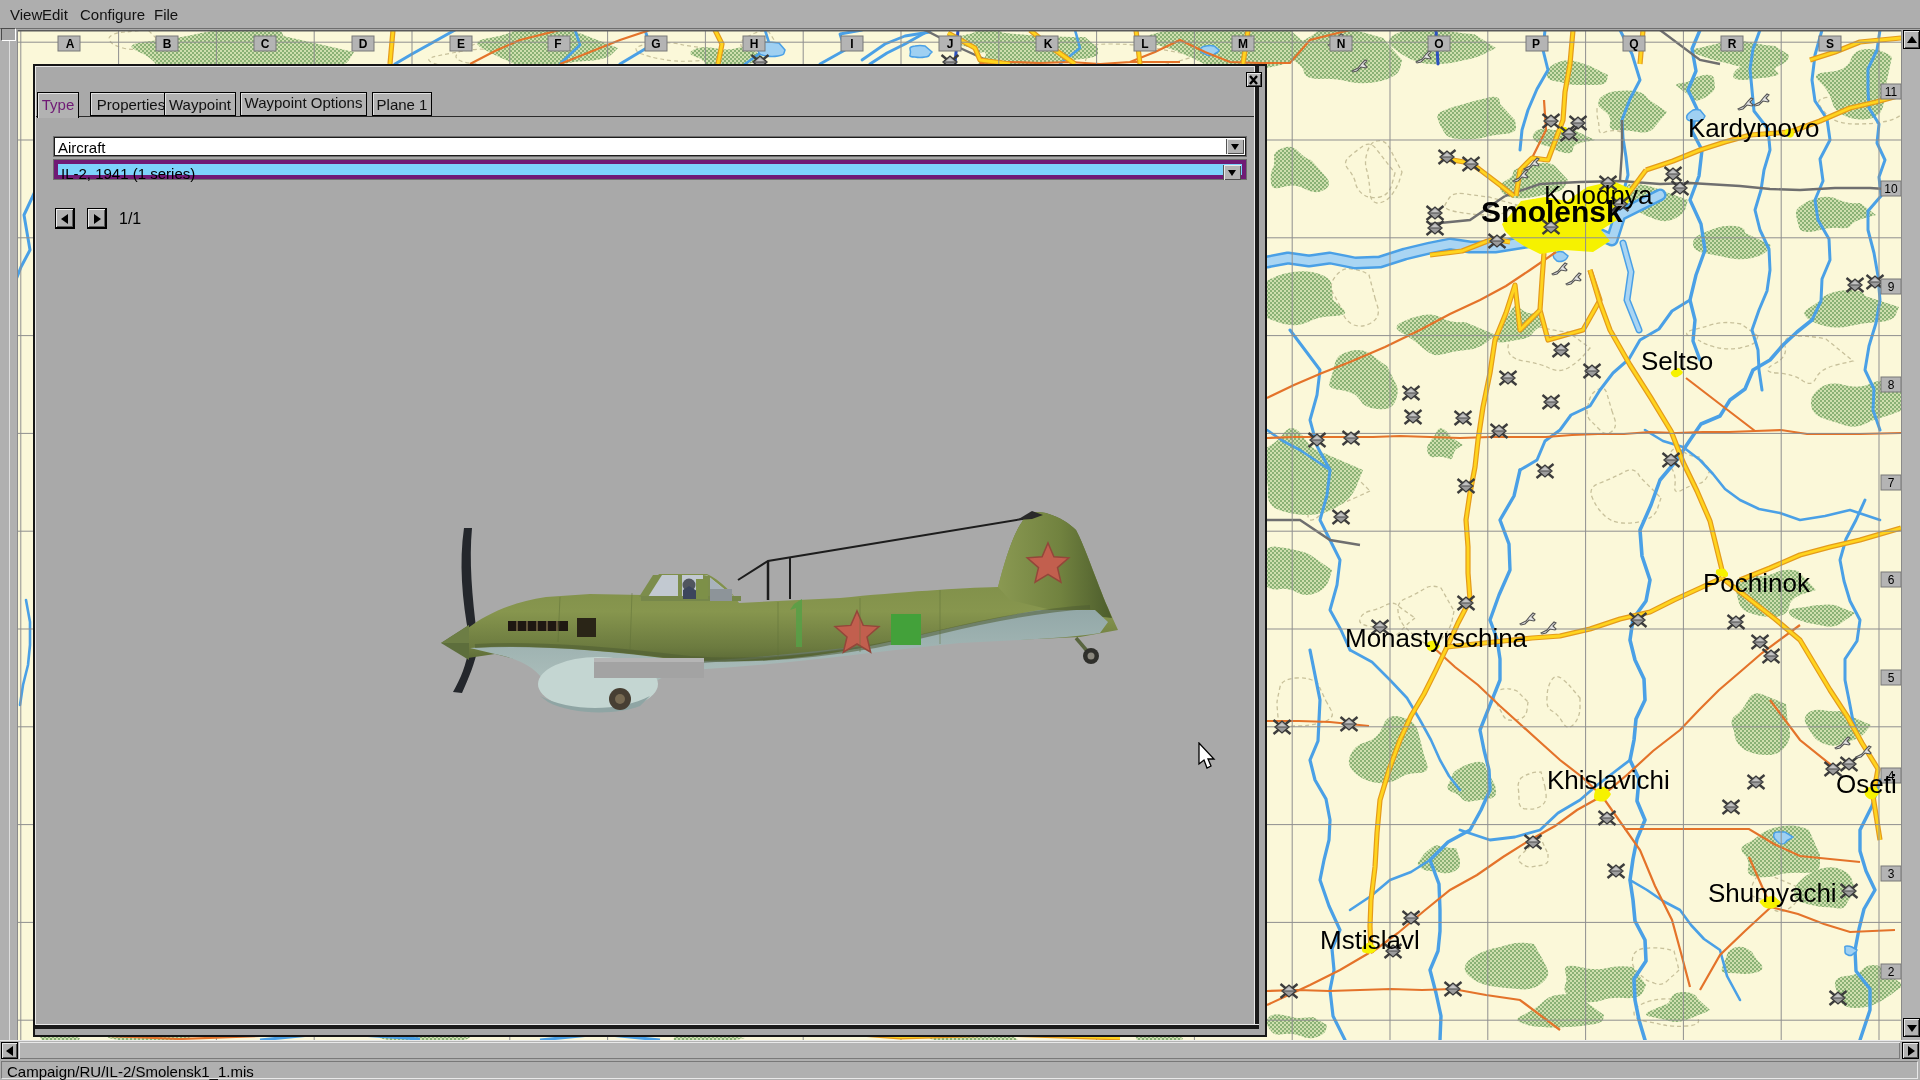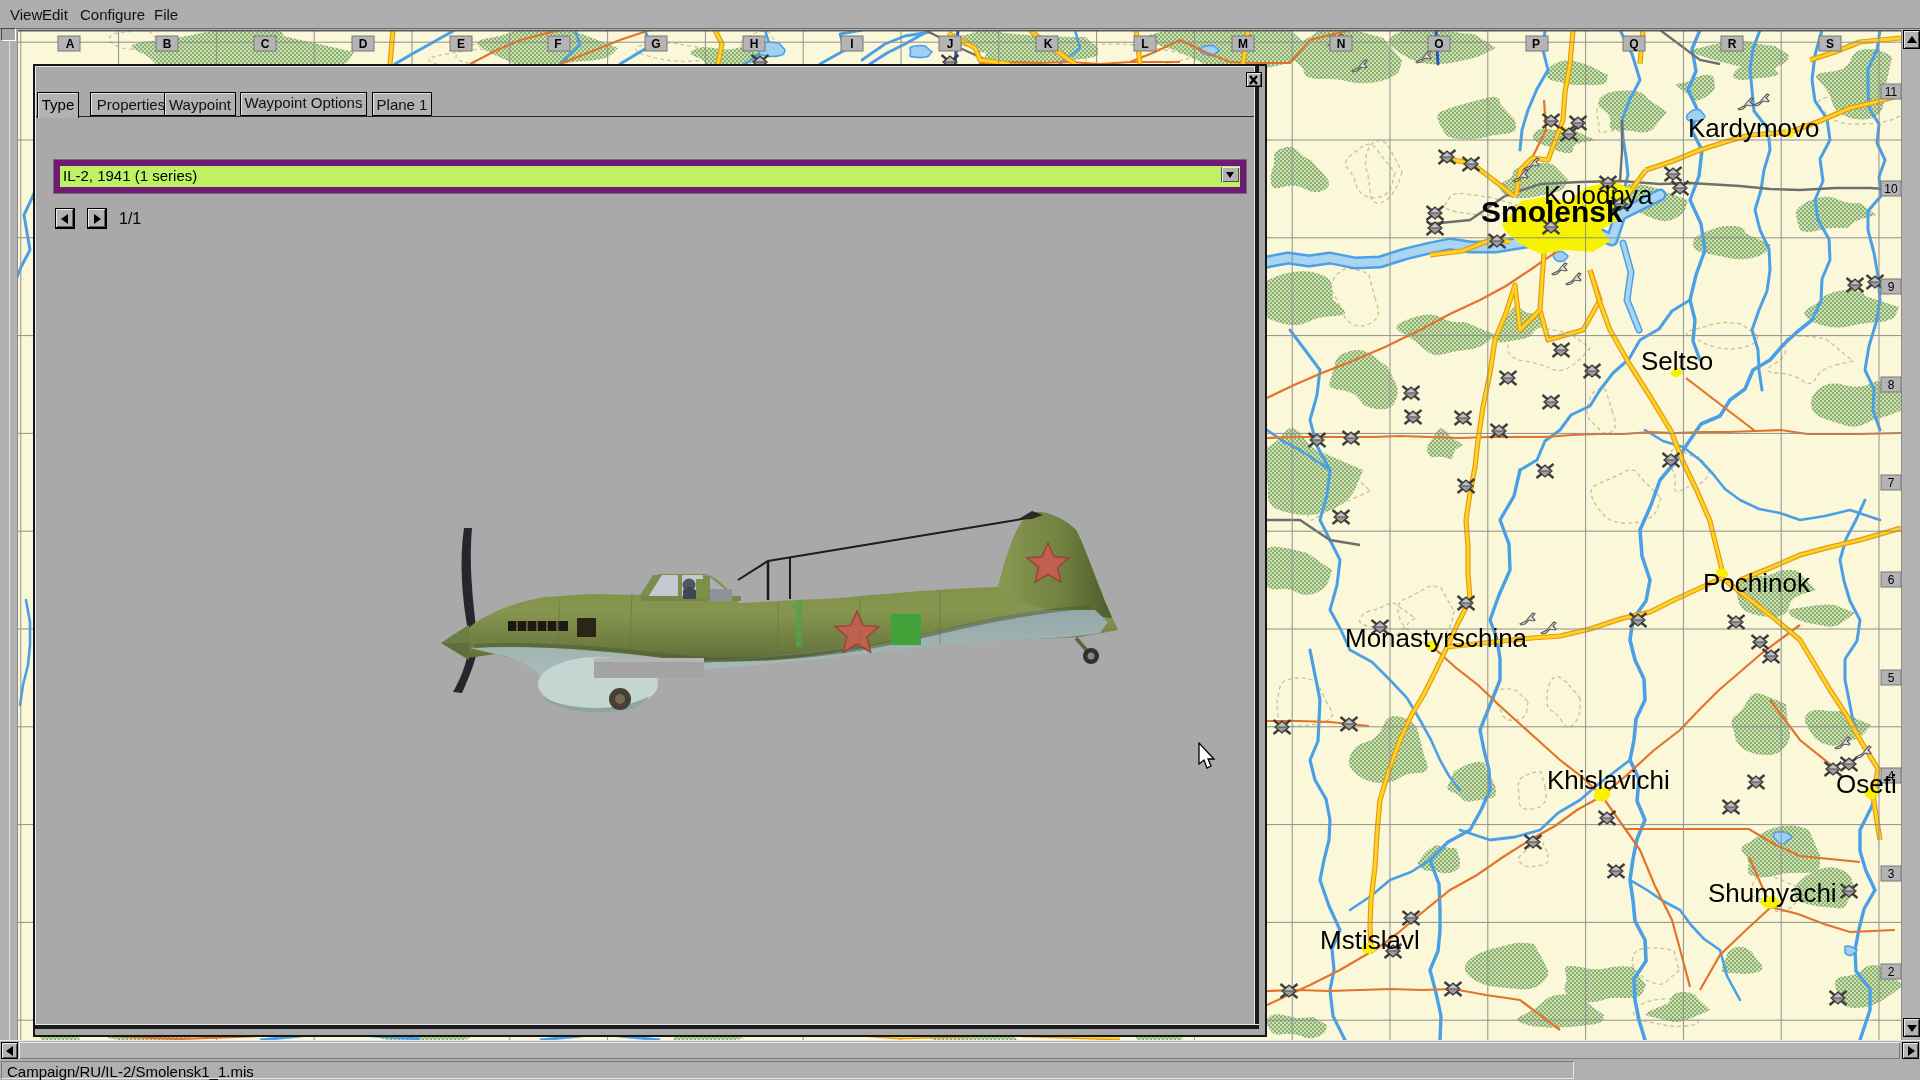--- a/index.html
+++ b/index.html
@@ -424,21 +424,21 @@
 <div class="abs bevel-out" style="left:1px;top:1px;width:17px;height:17px;background:#b3b3b3;border:1px solid #000">
 <div class="tri" style="left:4px;top:3px;border-top:5px solid transparent;border-bottom:5px solid transparent;border-right:7px solid #000"></div>
 </div>
 <div class="abs" style="left:19px;top:1px;width:1881px;height:17px;background:#b5b5b5;box-shadow:inset 1px 1px 0 #e9e9e9, inset -1px -1px 0 #7a7a7a"></div>
 <div class="abs bevel-out" style="left:1902px;top:1px;width:17px;height:17px;background:#b3b3b3;border:1px solid #000">
 <div class="tri" style="left:5px;top:3px;border-top:5px solid transparent;border-bottom:5px solid transparent;border-left:7px solid #000"></div>
 </div>
 </div>
 
 <div class="abs" style="left:0;top:1059px;width:1920px;height:21px;background:#b0b0b0">
-<div class="abs" style="left:1px;top:2px;width:1573px;height:18px;border:1px solid #787878;border-right-color:#e8e8e8;border-bottom-color:#e8e8e8;font-size:15px;color:#000;padding:1px 0 0 5px">Campaign/RU/IL-2/Smolensk1_1.mis</div>
+<div class="abs" style="left:1px;top:2px;width:1917px;height:18px;border:1px solid #787878;border-right-color:#e8e8e8;border-bottom-color:#e8e8e8;font-size:15px;color:#000;padding:1px 0 0 5px">Campaign/RU/IL-2/Smolensk1_1.mis</div>
 </div>
 
 <div class="abs" style="left:33px;top:64px;width:1234px;height:973px;background:#a9a9a9">
 
   <div class="abs" style="left:0;top:0;width:2px;height:973px;background:#161616"></div>
   <div class="abs" style="left:2px;top:2px;width:1px;height:969px;background:#e9e9e9"></div>
   <div class="abs" style="left:0;top:0;width:1234px;height:2px;background:#161616"></div>
   <div class="abs" style="left:2px;top:2px;width:1230px;height:1px;background:#e9e9e9"></div>
   <div class="abs" style="left:1232px;top:0;width:2px;height:973px;background:#161616"></div>
   <div class="abs" style="left:1226px;top:2px;width:6px;height:969px;background:#a8a8a8"></div>
@@ -448,29 +448,35 @@
   <div class="abs" style="left:2px;top:965px;width:1230px;height:6px;background:#a8a8a8"></div>
   <div class="abs" style="left:2px;top:961px;width:1224px;height:4px;background:#1a1a1a"></div>
   <div class="abs" style="left:2px;top:960px;width:1224px;height:1px;background:#e9e9e9"></div>
 
   <div class="abs bevel-out" style="left:1213px;top:8px;width:16px;height:15px;background:#b6b6b6;border:1px solid #000">
     <svg width="14" height="13">
         <path d="M3,2 L10,10 M10,2 L3,10" stroke="#000" stroke-width="2.4"></path>
       </svg>
   </div>
 
-  <div class="abs" style="left:4px;top:28px;width:42px;height:26px;background:#b2b2b2;border:1px solid #000;border-bottom:none;box-shadow:inset 1px 1px 0 #e2e2e2;color:#000000;font-size:15px;text-align:center;padding-top:3px;z-index:3">Type</div>
+  <div class="abs" style="left:4px;top:28px;width:42px;height:26px;background:#b2b2b2;border:1px solid #000;border-bottom:none;box-shadow:inset 1px 1px 0 #e2e2e2;color:#701a75;font-size:15px;text-align:center;padding-top:3px;z-index:3">Type</div>
   <div class="abs" style="left:57px;top:28px;width:82px;height:24px;background:#b2b2b2;border:1px solid #000;box-shadow:inset 1px 1px 0 #e2e2e2;color:#111;font-size:15px;text-align:center;padding-top:3px">Properties</div>
   <div class="abs" style="left:131px;top:28px;width:72px;height:24px;background:#b2b2b2;border:1px solid #000;box-shadow:inset 1px 1px 0 #e2e2e2;color:#111;font-size:15px;text-align:center;padding-top:3px">Waypoint</div>
   <div class="abs" style="left:207px;top:28px;width:127px;height:24px;background:#b2b2b2;border:1px solid #000;box-shadow:inset 1px 1px 0 #e2e2e2;color:#111;font-size:15px;text-align:center;padding-top:1px">Waypoint Options</div>
   <div class="abs" style="left:339px;top:28px;width:60px;height:24px;background:#b2b2b2;border:1px solid #000;box-shadow:inset 1px 1px 0 #e2e2e2;color:#111;font-size:15px;text-align:center;padding-top:3px">Plane 1</div>
   <div class="abs" style="left:3px;top:52px;width:1218px;height:1px;background:#2a2a2a;z-index:1"></div>
 
-
-  <div class="abs" style="left:21px;top:96px;width:1192px;height:33px;background:#bef264;border:6px solid #701a75;box-shadow:0 0 0 1px #6f6f6f">
+  <div class="abs" style="left:21px;top:73px;width:1192px;height:19px;background:#fff;border:1px solid #1c1c1c;box-shadow:0 0 0 1px #6f6f6f">
+    <div class="abs" style="left:3px;top:1px;font-size:15px;color:#000">Aircraft</div>
+    <div class="abs bevel-out" style="right:1px;top:1px;width:18px;height:15px;background:#b4b4b4;border-left:1px solid #555">
+      <div class="tri" style="left:4px;top:5px;border-left:4.5px solid transparent;border-right:4.5px solid transparent;border-top:6px solid #000"></div>
+    </div>
+  </div>
+
+  <div class="abs" style="left:21px;top:96px;width:1192px;height:19px;background:#7dd3fc;border:4px solid #701a75;box-shadow:0 0 0 1px #6f6f6f">
     <div class="abs" style="left:3px;top:1px;font-size:15px;color:#000">IL-2, 1941 (1 series)</div>
     <div class="abs bevel-out" style="right:1px;top:1px;width:18px;height:15px;background:#b4b4b4;border-left:1px solid #555">
       <div class="tri" style="left:4px;top:5px;border-left:4.5px solid transparent;border-right:4.5px solid transparent;border-top:6px solid #000"></div>
     </div>
   </div>
 
 
   <div class="abs" style="left:22px;top:144px;width:20px;height:21px;background:#b2b2b2;border:1px solid #000;border-right-width:2px;border-bottom-width:2px;box-shadow:inset 1px 1px 0 #ededed, inset -1px -1px 0 #5e5e5e">
     <div class="tri" style="left:5px;top:5px;border-top:5px solid transparent;border-bottom:5px solid transparent;border-right:7px solid #000"></div>
   </div>

